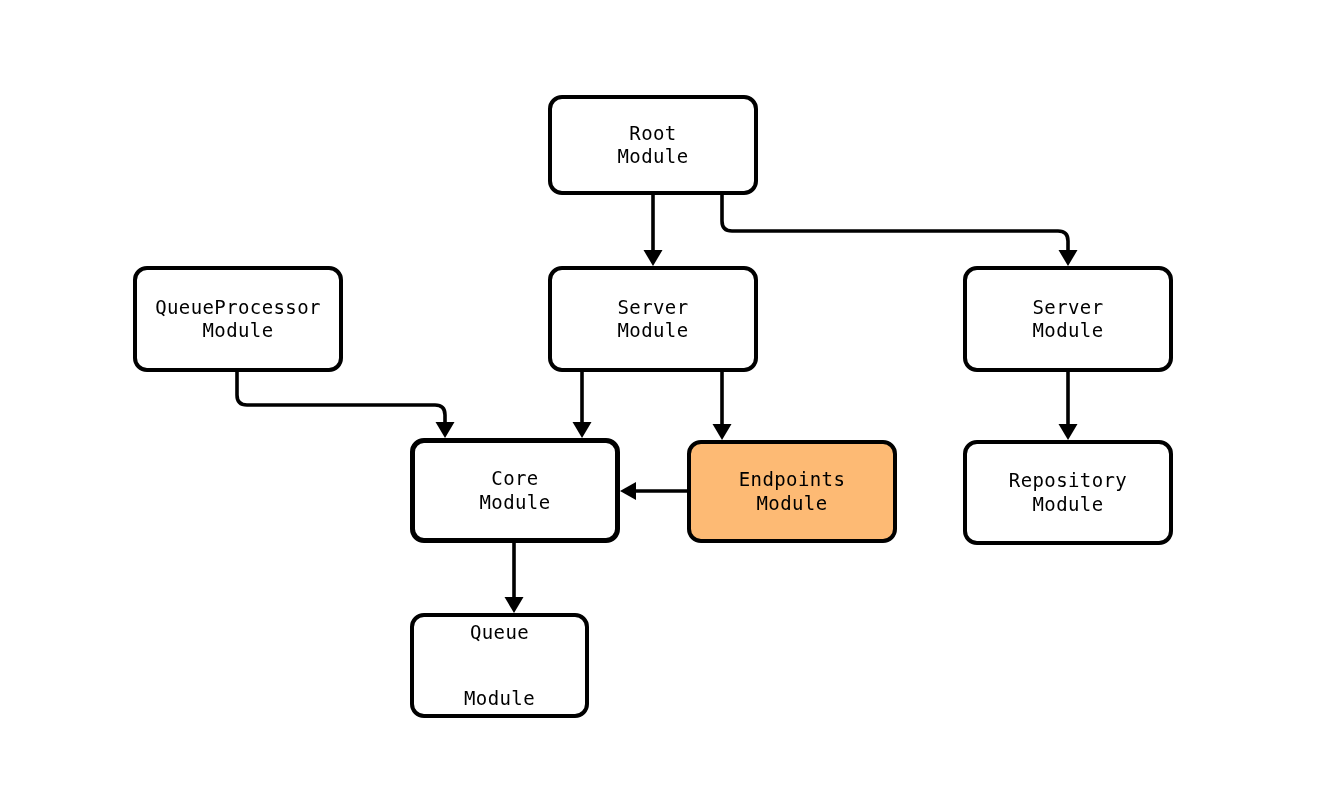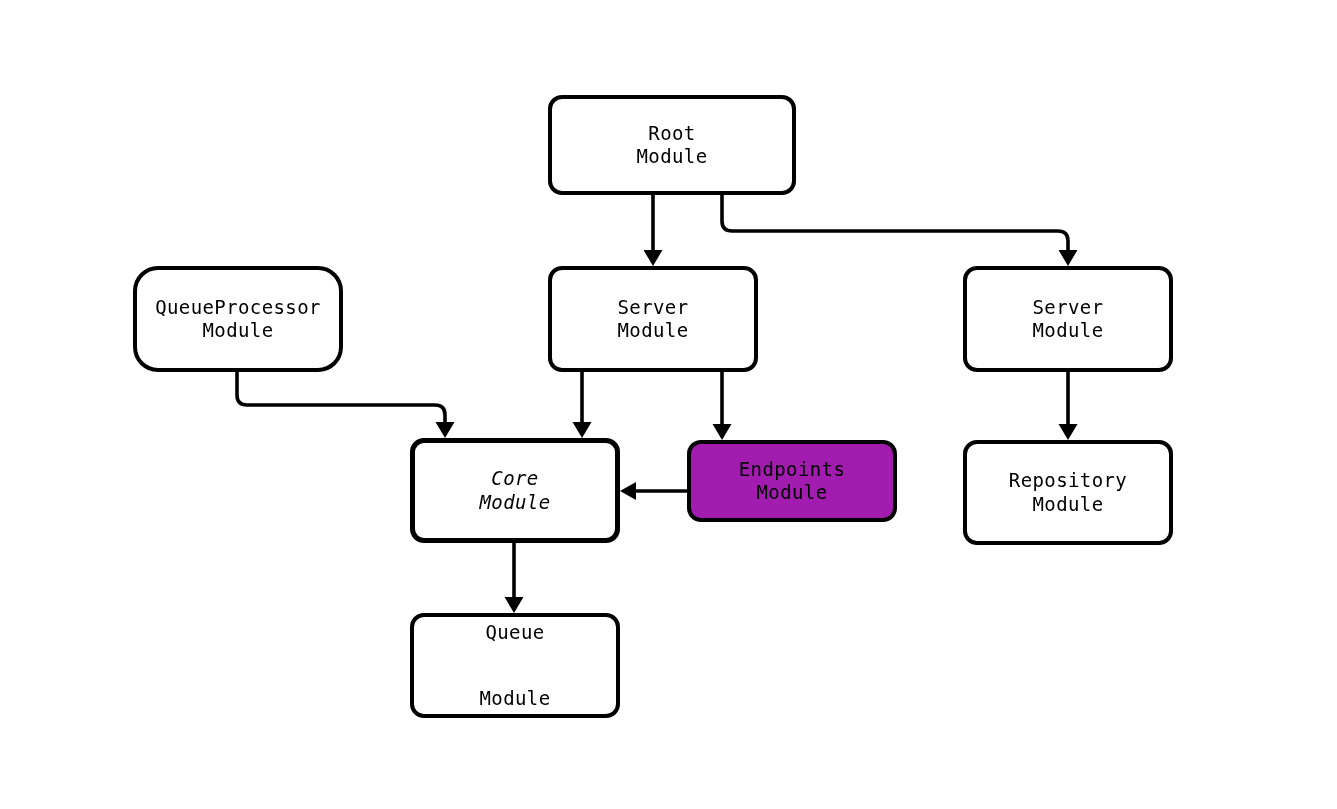--- a/index.html
+++ b/index.html
@@ -37,21 +37,20 @@
     text-align: center;
     color: #000000;
     font-family: "DejaVu Sans Mono", "Liberation Mono", monospace;
     font-size: 19px;
     line-height: 1.22;
     letter-spacing: 0.4px;
     z-index: 2;
   }
   .node.emphasis {
     border-width: 5px;
-    font-style: italic;
   }
   .node .line1,
   .node .line2 {
     display: block;
     white-space: pre;
   }
 </style>
 </head>
 <body>
 
@@ -80,47 +79,47 @@
         <path d="M 687 491 L 634 491" stroke="#000000"></path>
         <path d="M 620 491 L 636 482 L 636 500 Z" fill="#000000" stroke="none"></path>
         <path d="M 514 543 L 514 599" stroke="#000000"></path>
         <path d="M 514 613 L 504.5 597 L 523.5 597 Z" fill="#000000" stroke="none"></path>
         <path d="M 1068 372 L 1068 426" stroke="#000000"></path>
         <path d="M 1068 440 L 1058.5 424 L 1077.5 424 Z" fill="#000000" stroke="none"></path>
       </g>
   </svg>
 
   <div id="nodes-layer">
-      <div class="node" style="left: 548px; top: 95px; width: 248px; height: 100px; border-color: rgb(0, 0, 0); background: rgb(255, 255, 255);">
+      <div class="node" style="left: 548px; top: 95px; width: 210px; height: 100px; border-color: rgb(0, 0, 0); background: rgb(255, 255, 255);">
         <span class="line1">Root</span>
         <span class="line2">Module</span>
       </div>
-      <div class="node" style="left: 133px; top: 266px; width: 210px; height: 106px; border-color: rgb(0, 0, 0); background: rgb(255, 255, 255); border-radius: 25px;">
+      <div class="node" style="left: 133px; top: 266px; width: 210px; height: 106px; border-color: rgb(0, 0, 0); background: rgb(255, 255, 255);">
         <span class="line1">QueueProcessor</span>
         <span class="line2">Module</span>
       </div>
       <div class="node" style="left: 548px; top: 266px; width: 210px; height: 106px; border-color: rgb(0, 0, 0); background: rgb(255, 255, 255); text-align: right;">
         <span class="line1">Server</span>
         <span class="line2">Module</span>
       </div>
       <div class="node" style="left: 963px; top: 266px; width: 210px; height: 106px; border-color: rgb(0, 0, 0); background: rgb(255, 255, 255);">
         <span class="line1">Server</span>
         <span class="line2">Module</span>
       </div>
       <div class="node emphasis" style="left: 410px; top: 438px; width: 210px; height: 105px; border-color: rgb(0, 0, 0); background: rgb(255, 255, 255);">
         <span class="line1">Core</span>
         <span class="line2">Module</span>
       </div>
-      <div class="node" style="left: 687px; top: 440px; width: 210px; height: 82px; border-color: rgb(0, 0, 0); background: #a21caf;">
+      <div class="node" style="left: 687px; top: 440px; width: 210px; height: 103px; border-color: rgb(0, 0, 0); background: #fdba74;">
         <span class="line1">Endpoints</span>
         <span class="line2">Module</span>
       </div>
       <div class="node" style="left: 963px; top: 440px; width: 210px; height: 105px; border-color: rgb(0, 0, 0); background: rgb(255, 255, 255);">
         <span class="line1">Repository</span>
         <span class="line2">Module</span>
       </div>
-      <div class="node" style="left: 410px; top: 613px; width: 210px; height: 105px; border-color: rgb(0, 0, 0); background: rgb(255, 255, 255); gap: 42px;">
+      <div class="node" style="left: 410px; top: 613px; width: 179px; height: 105px; border-color: rgb(0, 0, 0); background: rgb(255, 255, 255); gap: 42px;">
         <span class="line1">Queue</span>
         <span class="line2">Module</span>
       </div>
     </div>
 
 </div>
 
 </body></html>

